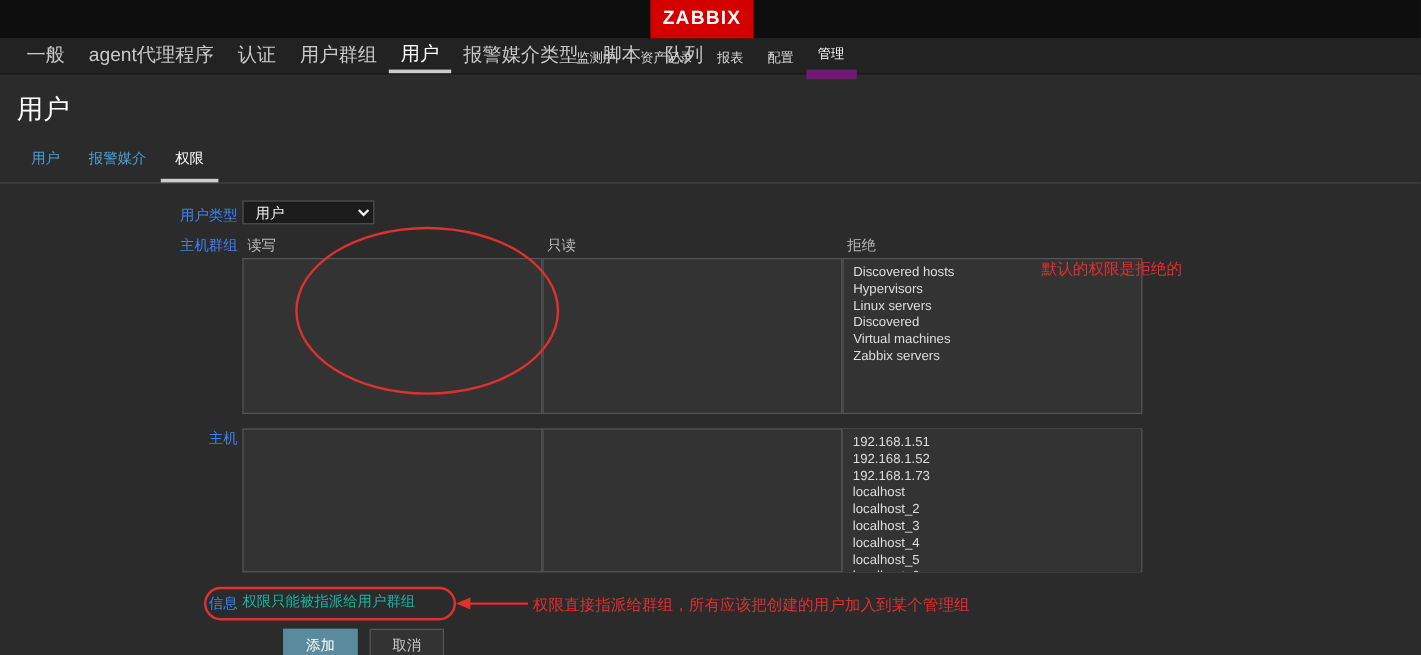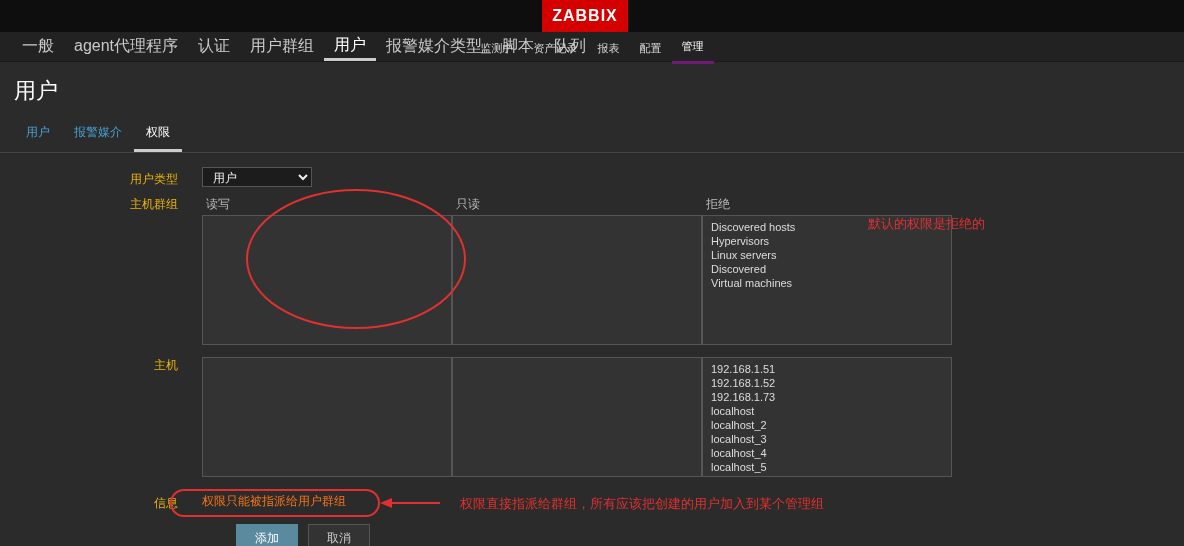--- a/index.html
+++ b/index.html
@@ -34,21 +34,21 @@
       color: #d9d9d9;
       padding: 14px 10px;
       height: 100%;
       display: flex;
       align-items: center;
       cursor: pointer;
       font-size: 11px;
     }
     .topnav-item.active {
       color: #fff;
-      border-bottom: 3px solid #701a75;
+      border-bottom: 8px solid #701a75;
     }
     .subbar {
       background: #222;
       height: 30px;
       display: flex;
       align-items: center;
       padding: 0 12px;
       border-bottom: 1px solid #1a1a1a;
     }
     .subnav-item {
@@ -86,22 +86,22 @@
       border-bottom: 3px solid #ccc;
     }
     .form-area { padding: 14px 14px 10px 14px; }
     .form-row {
       display: flex;
       margin-bottom: 8px;
     }
     .form-label {
       width: 188px;
       text-align: right;
-      padding-right: 24px;
-      color: #eab308;
+      padding-right: 4px;
+      color: #3b82f6;
       padding-top: 4px;
       flex-shrink: 0;
     }
     .form-label.valign-top { padding-top: 0; }
     .select {
       background: #1c1c1c;
       border: 1px solid #555;
       color: #eee;
       padding: 2px 6px;
       width: 110px;
@@ -128,21 +128,21 @@
       padding: 4px 8px;
       color: #ddd;
       font-size: 11px;
       overflow: hidden;
     }
     .listbox.scroll { overflow-y: scroll; height: 120px; }
     .listbox div { line-height: 14px; white-space: nowrap; }
     .listbox.scroll::-webkit-scrollbar { width: 16px; background: #3a3a3a; }
     .listbox.scroll::-webkit-scrollbar-thumb { background: #8a8a8a; border: 3px solid #3a3a3a; }
     .listbox.scroll::-webkit-scrollbar-button { display: block; background: #5a5a5a; height: 16px; }
-    .info-text { color: #f97316; font-size: 12px; padding-top: 2px; }
+    .info-text { color: #14b8a6; font-size: 12px; padding-top: 2px; }
     .btn-row { display: flex; gap: 10px; margin-top: 12px; margin-left: 188px; padding-left: 34px;}
     .btn {
       padding: 5px 18px;
       font-size: 12px;
       cursor: pointer;
       border: 1px solid #555;
     }
     .btn.primary { background: #5a8a9e; color: #fff; border-color: #5a8a9e; }
     .btn.secondary { background: #333; color: #ccc; }
     
@@ -219,20 +219,21 @@
       </div>
       <div class="box-row">
         <div class="listbox"></div>
         <div class="listbox"></div>
         <div class="listbox">
           <div>Discovered hosts</div>
           <div>Hypervisors</div>
           <div>Linux servers</div>
           <div>Discovered</div>
           <div>Virtual machines</div>
+          <div>Zabbix servers</div>
         </div>
       </div>
     </div>
   </div>
 
   <div class="form-row" style="margin-top:12px;">
     <div class="form-label valign-top">主机</div>
     <div class="box-row">
       <div class="listbox" style="height:120px;"></div>
       <div class="listbox" style="height:120px;"></div>
@@ -264,15 +265,15 @@
 </div>
 
 <div class="red-ellipse" style="left:246px; top:36px; width:220px; height:140px;"></div>
 <div class="red-text" style="left:868px; top:62px;">默认的权限是拒绝的</div>
 
 <div class="red-ellipse" style="left:170px; top:336px; width:210px; height:28px; border-radius:14px/14px;"></div>
 <svg class="red-arrow" style="left:380px; top:342px;" width="60" height="16">
   <line x1="60" y1="8" x2="8" y2="8" stroke="#e03030" stroke-width="2"></line>
   <polygon points="0,8 12,3 12,13" fill="#e03030"></polygon>
 </svg>
-<div class="red-text" style="left:460px; top:342px;">权限直接指派给群组，所有应该把创建的用户加入到某个管理组</div>
+<div class="red-text" style="left:444px; top:342px;">权限直接指派给群组，所有应该把创建的用户加入到某个管理组</div>
 
 </div>
 
 </body></html>

